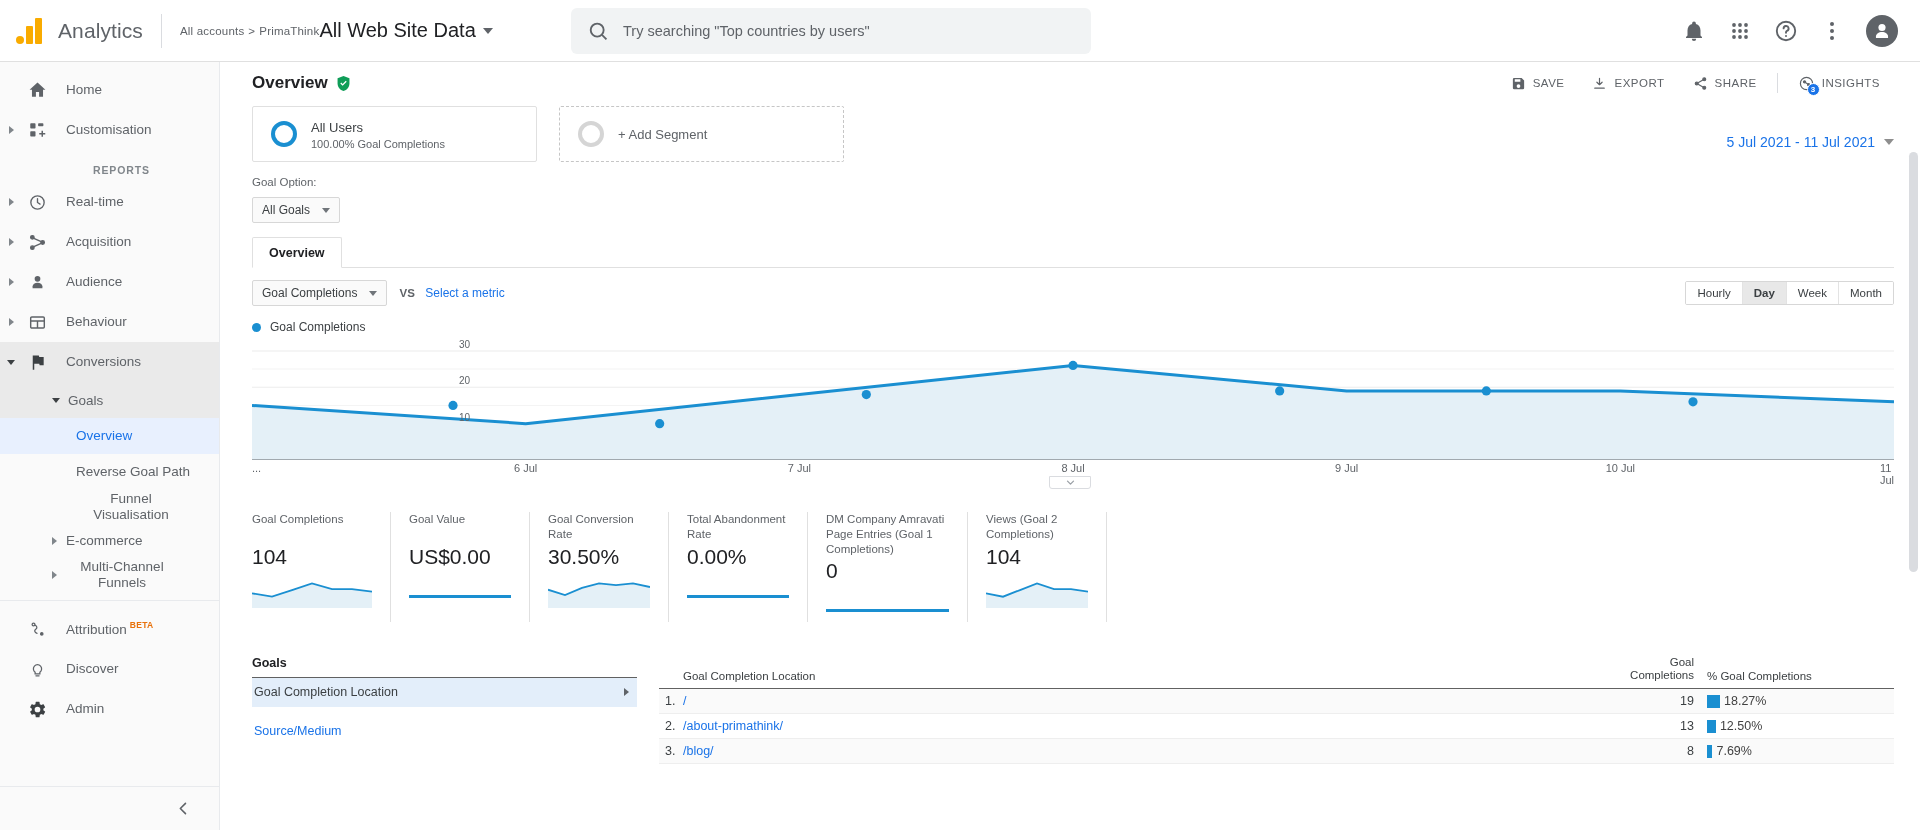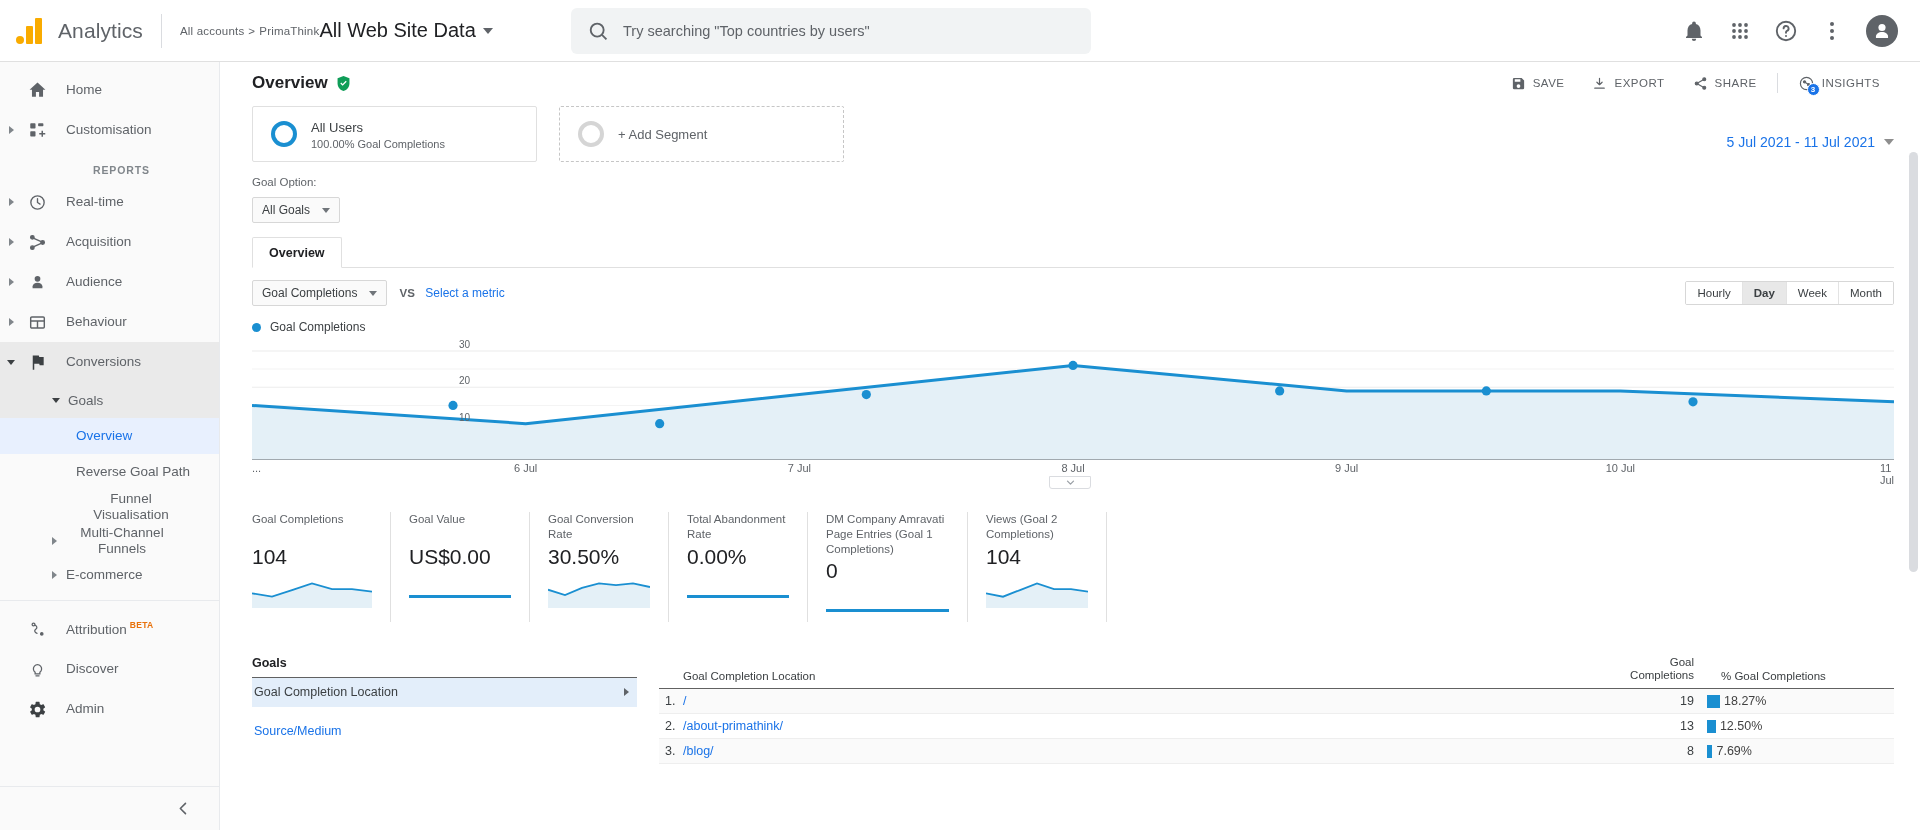--- a/index.html
+++ b/index.html
@@ -164,21 +164,21 @@
   .panel-title { font-size: 12.5px; font-weight: bold; color: #202124; padding-bottom: 7px; border-bottom: 1px solid #616161; }
   .goal-row { display: flex; align-items: center; height: 29px; font-size: 12.5px; padding: 0 8px 0 2px; cursor: pointer; }
   .goal-row.sel { background: #e3eefa; color: #3c4043; }
   .goal-row.lnk { color: #1a73e8; }
   .goal-row .tri-r { margin-left: auto; border-left-color: #5f6368; }
 
   .loc-table { flex: 1; min-width: 0; }
   .lt-head { display: flex; align-items: flex-end; font-size: 11.5px; color: #3c4043; padding-bottom: 6px; border-bottom: 1px solid #616161; }
   .lt-c1 { flex: 1; padding-left: 24px; }
   .lt-c2 { width: 92px; text-align: right; line-height: 1.15; }
-  .lt-c3 { width: 200px; padding-left: 27px; }
+  .lt-c3 { width: 200px; padding-left: 13px; }
   .lt-row { display: flex; align-items: center; height: 25px; font-size: 12.5px; border-bottom: 1px solid #eee; }
   .lt-row:nth-child(odd) { background: #fafafa; }
   .lt-idx { width: 24px; color: #3c4043; padding-left: 6px; }
   .lt-name { flex: 1; color: #1a73e8; cursor: pointer; }
   .lt-num { width: 92px; text-align: right; color: #3c4043; }
   .lt-pct { width: 200px; padding-left: 13px; display: flex; align-items: center; gap: 4px; }
   .bar { height: 13px; background: #1a8fd1; display: block; }
 
   .vscroll { position: absolute; right: 2px; top: 0; width: 9px; height: 100%; }
   .vscroll .thumb { position: absolute; top: 90px; left: 0; width: 9px; height: 420px; background: #dadce0; border-radius: 5px; }
@@ -356,25 +356,25 @@
         </div>
         <div class="sub-item leaf">
           <span>Reverse Goal Path</span>
         </div>
         <div class="sub-item leaf" style="min-height:34px;">
           <span style="display:block;max-width:110px;">Funnel Visualisation</span>
         </div>
 
         <div class="sub-group">
           <i class="tri-r"></i>
-          <span style="max-width:112px;display:block;">Multi-Channel Funnels</span>
+          <span>E-commerce</span>
         </div>
         <div class="sub-group">
           <i class="tri-r"></i>
-          <span>E-commerce</span>
+          <span style="max-width:112px;display:block;">Multi-Channel Funnels</span>
         </div>
 
         <div class="nav-divider"></div>
 
         <div class="nav-item">
           <span class="nav-arrow"></span>
           <span class="nav-icon">
             <svg viewBox="0 0 24 24" width="19" height="19" fill="none" stroke="#5f6368" stroke-width="1.6">
               <circle cx="7" cy="5.6" r="1.8"></circle>
                 <circle cx="17.4" cy="17.6" r="1.5" fill="#5f6368"></circle>

